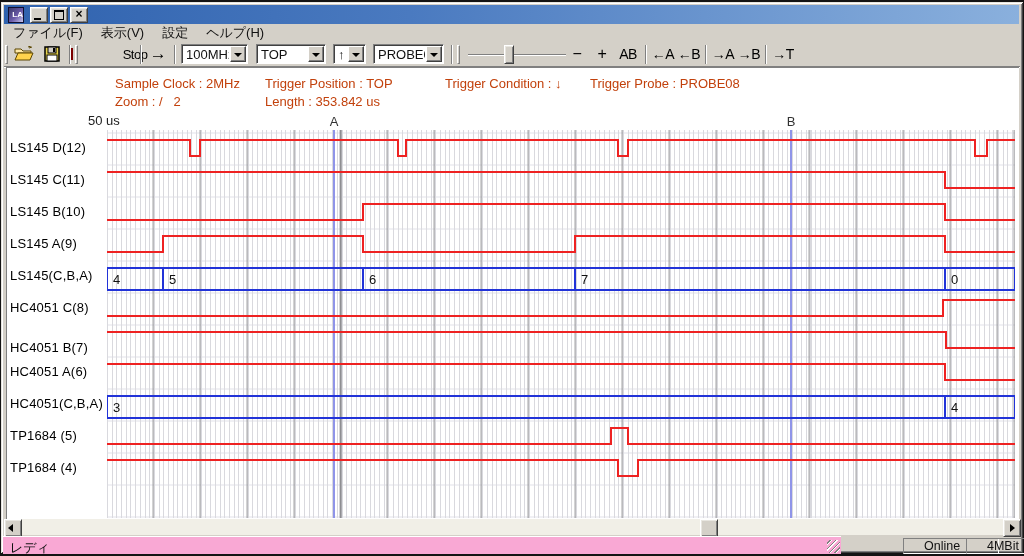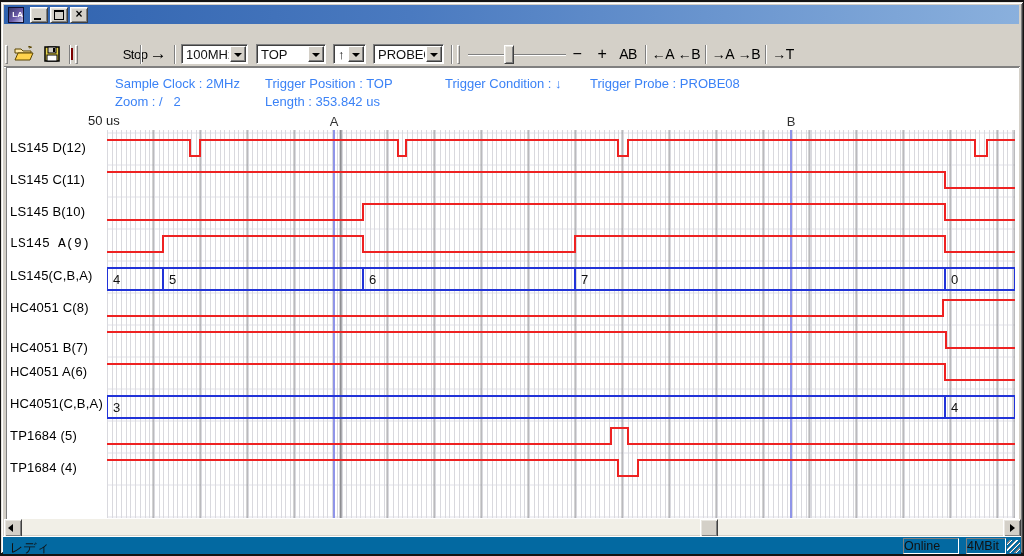--- a/index.html
+++ b/index.html
@@ -34,40 +34,40 @@
   .combo-text{flex:1 1 auto;padding-left:4px;font-size:13px;white-space:nowrap;overflow:hidden;}
   .combo-btn{flex:0 0 16px;height:16px;margin:1px;background:#d4d0c8;position:relative;
           border:1px solid;border-color:#fff #404040 #404040 #fff;box-shadow:inset -1px -1px 0 #808080;}
   .combo-arrow{position:absolute;left:3px;top:6px;width:0;height:0;border:4px solid transparent;border-top:4px solid #000;}
   .stop-square{width:12px;height:12px;background:#e41b1b;border:1px solid #7c0000;margin-right:6px;}
   .slider-track{position:absolute;left:464px;top:11px;width:98px;height:2px;border-top:1px solid #808080;border-bottom:1px solid #fff;}
   .slider-thumb{position:absolute;left:500px;top:2px;width:10px;height:19px;background:#d4d0c8;
           border:1px solid;border-color:#fff #404040 #404040 #fff;box-shadow:inset 1px 1px 0 #e8e6e0, inset -1px -1px 0 #808080;}
   .client{position:absolute;left:6px;top:67px;width:1012px;height:452px;background:#fff;
           border-top:1px solid #808080;border-left:1px solid #808080;}
-  .info-text{position:absolute;white-space:pre;color:#3b82f6;font-size:13px;}
+  .info-text{position:absolute;white-space:pre;color:#c2410c;font-size:13px;}
   .timebase{position:absolute;left:88px;top:113px;color:#222;}
   .ch-label{position:absolute;left:10px;height:15px;color:#000;font-size:13px;letter-spacing:0.2px;white-space:nowrap;}
   .marker-label{position:absolute;top:114px;width:12px;text-align:center;color:#333;font-size:13px;}
   #wavearea{position:absolute;left:107px;top:130px;width:908px;height:388px;
      background-image:
        repeating-linear-gradient(90deg,#8e8e92 0,#8e8e92 1px,transparent 1px,transparent 46.9px),
        repeating-linear-gradient(90deg,#d9d9de 0,#d9d9de 1px,transparent 1px,transparent 4.69px),
        repeating-linear-gradient(180deg,#f0f0f4 0,#f0f0f4 2px,transparent 2px,transparent 32px);
      background-position:-1.4px 0,0 0,0 2px;}
   .hscroll{position:absolute;left:4px;top:519px;width:1016px;height:16px;background:#f1efe7;}
   .scroll-btn{position:absolute;top:0;width:16px;height:16px;background:#d4d0c8;
           border:1px solid;border-color:#fff #404040 #404040 #fff;box-shadow:inset 1px 1px 0 #e8e6e0, inset -1px -1px 0 #808080;}
   .tri-left{position:absolute;left:3px;top:4px;width:0;height:0;border:4px solid transparent;border-right:5px solid #000;border-left:none;}
   .tri-right{position:absolute;left:6px;top:4px;width:0;height:0;border:4px solid transparent;border-left:5px solid #000;border-right:none;}
   .scroll-thumb{position:absolute;left:696px;top:0;width:16px;height:16px;background:#d4d0c8;
           border:1px solid;border-color:#fff #404040 #404040 #fff;box-shadow:inset 1px 1px 0 #e8e6e0, inset -1px -1px 0 #808080;}
-  .statusbar{position:absolute;left:3px;top:536px;width:1018px;height:17px;background:#0369a1;border-top:1px solid #fff;display:block;}
+  .statusbar{position:absolute;left:3px;top:536px;width:838px;height:17px;background:#f9a8d4;border-top:1px solid #fff;display:block;}
   .status-ready{position:absolute;left:7px;top:2px;}
-  .status-panel{position:absolute;top:1px;height:14px;border:1px solid;border-color:#808080 #fff #fff #808080;padding:0 0;font-size:12.5px;line-height:14px;}
+  .status-panel{position:absolute;top:1px;height:14px;border:1px solid;border-color:#808080 #fff #fff #808080;padding:0 20px;font-size:12.5px;line-height:14px;}
   .resize-grip{position:absolute;right:1px;top:3px;width:13px;height:13px;
      background:repeating-linear-gradient(135deg,transparent 0 2px,#808080 2px 3px,#fff 3px 4px);}
   .folder-icon svg,.save-icon svg{display:block;}
   .iconbtn{position:absolute;top:1px;width:24px;height:20px;display:flex;align-items:center;justify-content:center;}
 </style>
 </head>
 <body>
 
 <div id="screen">
   <div class="window-frame"></div>
@@ -78,20 +78,26 @@
         <div class="glyph-min"></div>
       </div>
     <div class="tb-btn">
         <div class="glyph-max"></div>
       </div>
     <div class="tb-btn">
         <div class="glyph-close">×</div>
       </div>
   </div>
 
+  <div class="menubar">
+    <span class="menu-item">ファイル(F)</span>
+    <span class="menu-item">表示(V)</span>
+    <span class="menu-item">設定</span>
+    <span class="menu-item">ヘルプ(H)</span>
+  </div>
 
   <div class="toolbar">
     <div class="grip" style="left:1px"></div>
     <div class="iconbtn" style="left:8px">
       <span class="folder-icon">
         <svg width="20" height="16" viewBox="0 0 20 16">
           <path d="M1 3 h6 l2 2 h8 v2 h-16 z" fill="#ffe9a8" stroke="#5a4500" stroke-width="1"></path>
           <path d="M1 14 L4 7 h15 l-3 7 z" fill="#ffd34d" stroke="#5a4500" stroke-width="1"></path>
           <path d="M14 1 l3 -1 m-2 2 l3 -1" stroke="#5a4500" stroke-width="1" fill="none"></path>
         </svg>
@@ -217,21 +223,21 @@
     <span class="status-ready">レディ</span>
     <span class="status-panel" style="left:900px;width:54px">Online</span>
     <span class="status-panel" style="left:963px;width:38px">4MBit</span>
     <span class="resize-grip"></span>
   </div>
 <div class="marker-label" style="left: 328px;">A</div>
     <div class="marker-label" style="left: 785px;">B</div>
     <div class="ch-label" style="top: 140px;">LS145 D(12)</div>
     <div class="ch-label" style="top: 172px;">LS145 C(11)</div>
     <div class="ch-label" style="top: 204px;">LS145 B(10)</div>
-    <div class="ch-label" style="top: 236px; font-family: Liberation Mono, monospace;">LS145 A(9)</div>
+    <div class="ch-label" style="top: 236px;">LS145 A(9)</div>
     <div class="ch-label" style="top: 268px;">LS145(C,B,A)</div>
     <div class="ch-label" style="top: 300px;">HC4051 C(8)</div>
     <div class="ch-label" style="top: 332px; margin-top: 8px;">HC4051 B(7)</div>
     <div class="ch-label" style="top: 364px;">HC4051 A(6)</div>
     <div class="ch-label" style="top: 396px;">HC4051(C,B,A)</div>
     <div class="ch-label" style="top: 428px;">TP1684 (5)</div>
     <div class="ch-label" style="top: 460px;">TP1684 (4)</div>
   </div>
 
 </body></html>

